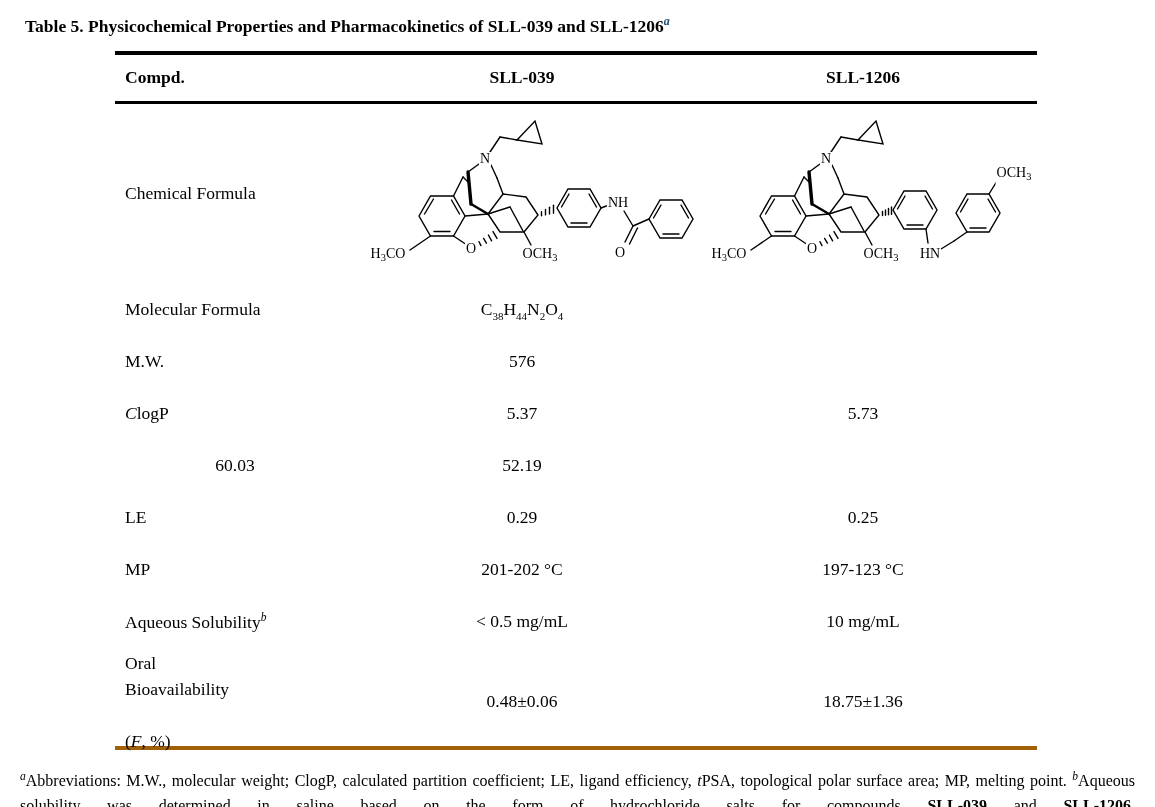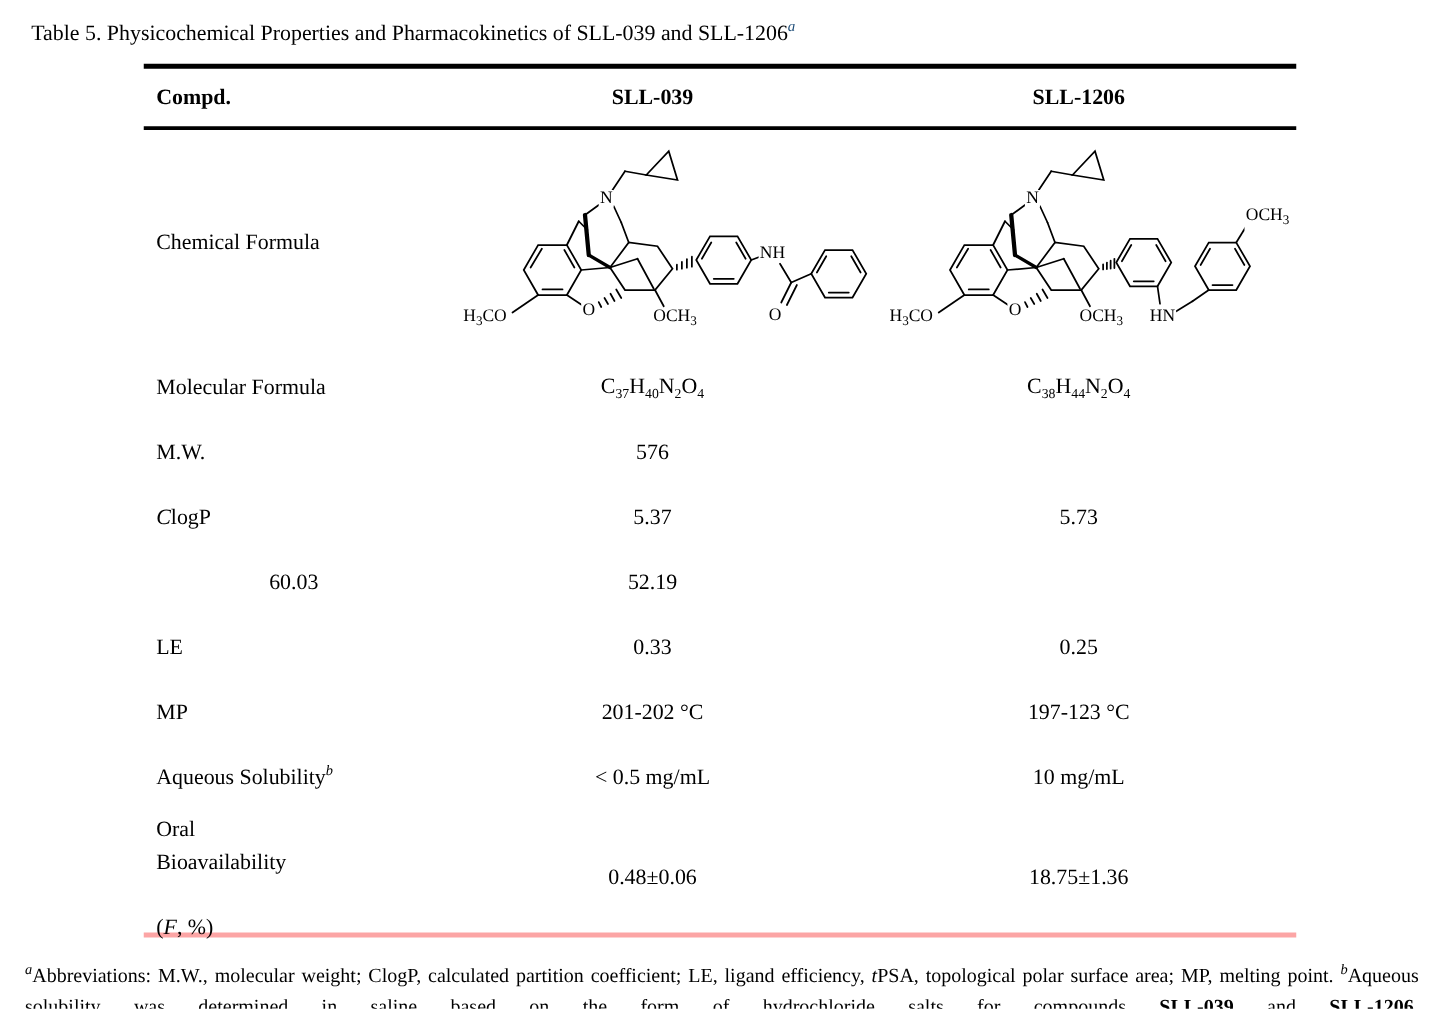--- a/index.html
+++ b/index.html
@@ -2,26 +2,26 @@
 <html><head>
 <meta charset="utf-8">
 <style>
   html,body { margin:0; padding:0; }
   body {
     width:1155px; height:807px; background:#ffffff; color:#000;
     font-family:"Liberation Serif","DejaVu Serif",serif;
     position:relative; overflow:hidden;
   }
   .title {
-    margin:10px 0 0 25px; font-weight:normal; font-size:17.5px; line-height:23px;
+    margin:10px 0 0 25px; font-weight:bold; font-size:17.5px; line-height:23px;
   }
   .title sup { font-style:italic; color:#1f4e79; font-size:12px; }
   .tbl {
     margin:13px 0 0 115px; width:922px;
-    border-top:4px solid #000; border-bottom:4px solid #fca5a5;
+    border-top:4px solid #000; border-bottom:4px solid #a16207;
   }
   .grid-row { display:grid; grid-template-columns:240px 334px 348px; align-items:center; font-size:17.5px; }
   .hdr { height:46px; border-bottom:3px solid #000; font-weight:bold; }
   .c1 { padding-left:10px; }
   .c2, .c3 { text-align:center; }
   .row { height:52px; }
   .row-structures { height:180px; }
   .row-oral { height:98px; }
   sub { font-size:11px; }
   .lbl-sup { font-style:italic; font-size:11.5px; vertical-align:super; }
@@ -164,21 +164,20 @@
       <span class="chem-lbl" style="left:129px;top:145px">O</span>
       <span class="chem-lbl" style="left:198px;top:152px">OCH<sub>3</sub></span>
       <span class="chem-lbl" style="left:143px;top:55px">N</span>
       <span class="chem-lbl" style="left:247px;top:150px">HN</span>
       <span class="chem-lbl" style="left:331px;top:71px">OCH<sub>3</sub></span>
     </div>
   </div>
 
   <div class="grid-row row">
     <div class="c1">Molecular Formula</div>
-    <div class="c2">C<sub>37</sub>H<sub>40</sub>N<sub>2</sub>O<sub>4</sub></div>
     <div class="c3">C<sub>38</sub>H<sub>44</sub>N<sub>2</sub>O<sub>4</sub></div>
   </div>
 
   <div class="grid-row row">
     <div class="c1">M.W.</div>
     <div class="c2">576</div>
   </div>
 
   <div class="grid-row row">
     <div class="c1"><span class="it">C</span><span>logP</span></div>
@@ -186,21 +185,21 @@
     <div class="c3">5.73</div>
   </div>
 
   <div class="grid-row row">
     <div class="c2">60.03</div>
     <div class="c3">52.19</div>
   </div>
 
   <div class="grid-row row">
     <div class="c1">LE</div>
-    <div class="c2">0.33</div>
+    <div class="c2">0.29</div>
     <div class="c3">0.25</div>
   </div>
 
   <div class="grid-row row">
     <div class="c1">MP</div>
     <div class="c2">201-202 °C</div>
     <div class="c3">197-123 °C</div>
   </div>
 
   <div class="grid-row row">

